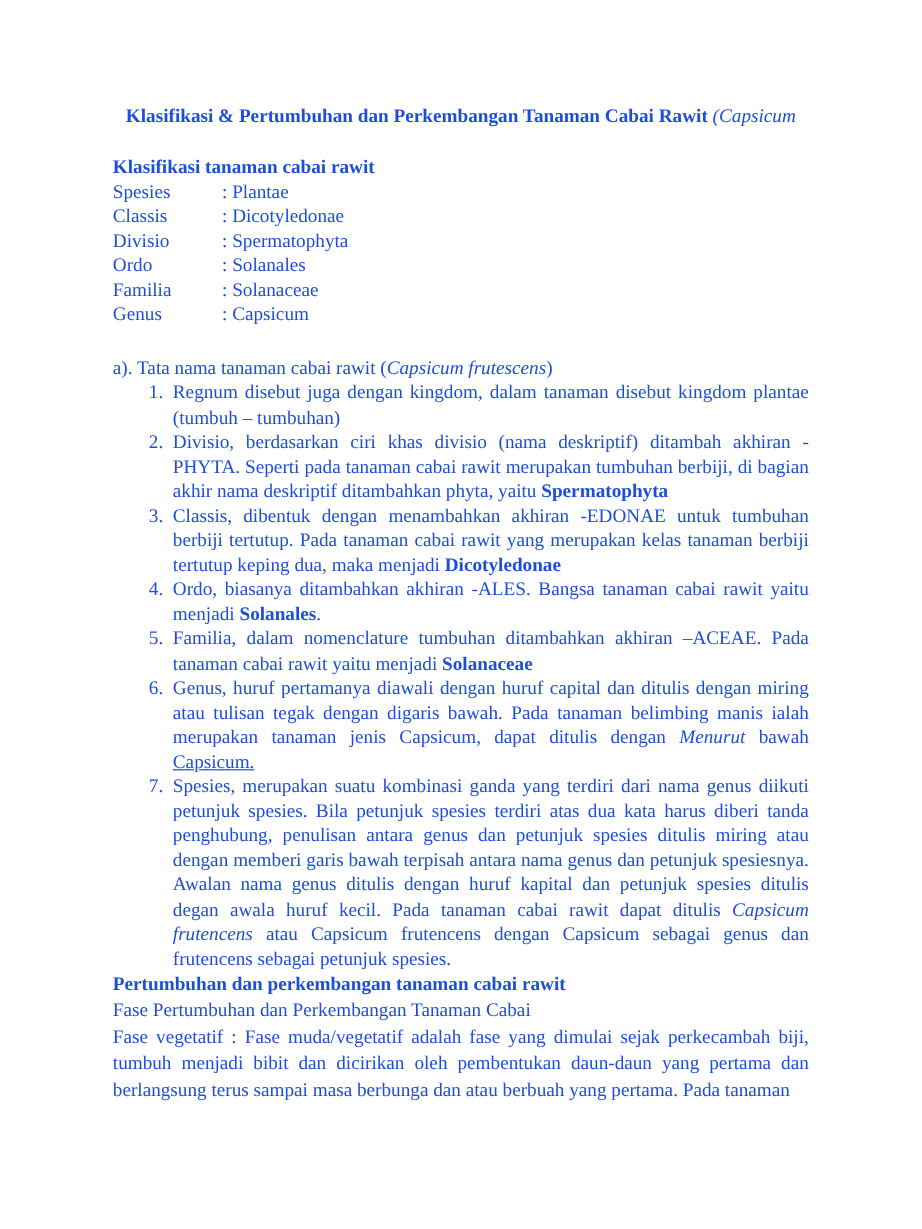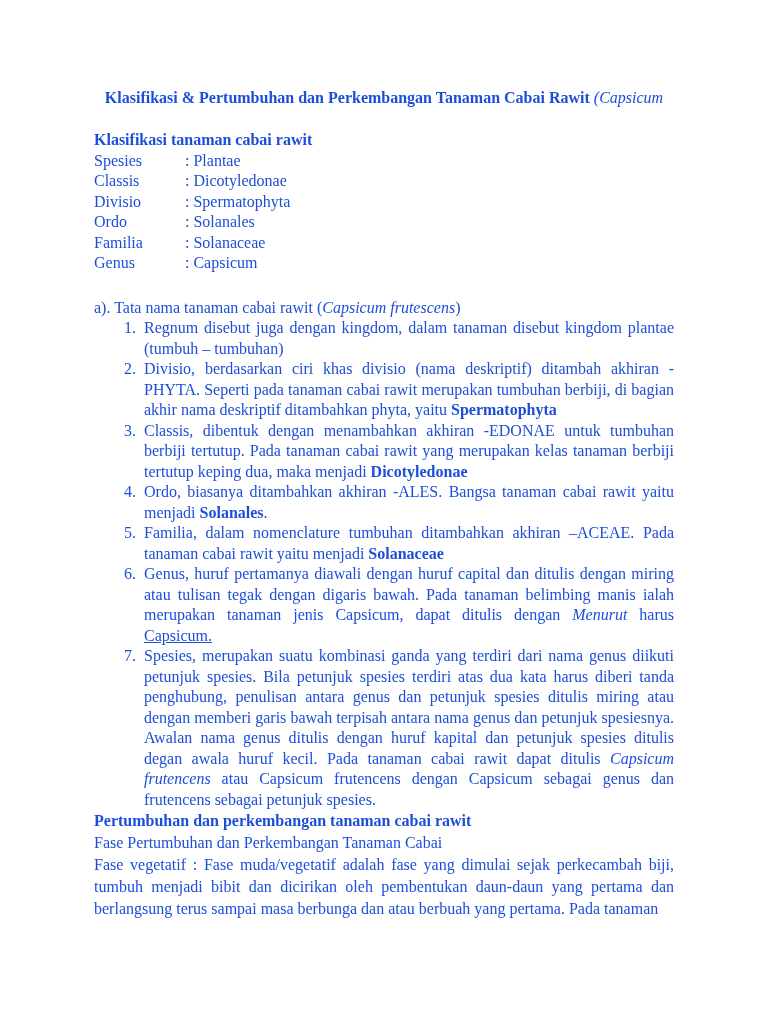--- a/index.html
+++ b/index.html
@@ -72,21 +72,21 @@
         <div class="litxt"><span>Ordo, biasanya ditambahkan akhiran  -ALES. Bangsa  tanaman cabai rawit yaitu menjadi </span><span class="b">Solanales</span><span>.</span></div>
       </div>
 
       <div class="li">
         <span class="num">5.</span>
         <div class="litxt"><span>Familia, dalam nomenclature tumbuhan ditambahkan akhiran –ACEAE. Pada tanaman cabai rawit yaitu menjadi </span><span class="b">Solanaceae</span></div>
       </div>
 
       <div class="li">
         <span class="num">6.</span>
-        <div class="litxt"><span>Genus, huruf pertamanya diawali dengan huruf capital dan ditulis dengan miring atau tulisan tegak dengan digaris bawah. Pada tanaman belimbing manis ialah merupakan tanaman jenis Capsicum, dapat ditulis dengan </span><span class="i">Menurut</span><span> harus </span><span class="u">Capsicum.</span></div>
+        <div class="litxt"><span>Genus, huruf pertamanya diawali dengan huruf capital dan ditulis dengan miring atau tulisan tegak dengan digaris bawah. Pada tanaman belimbing manis ialah merupakan tanaman jenis Capsicum, dapat ditulis dengan </span><span class="i">Menurut</span><span> bawah </span><span class="u">Capsicum.</span></div>
       </div>
 
       <div class="li">
         <span class="num">7.</span>
         <div class="litxt"><span>Spesies, merupakan suatu kombinasi ganda yang terdiri dari nama genus diikuti petunjuk spesies. Bila petunjuk spesies terdiri atas dua kata harus diberi tanda penghubung, penulisan antara genus dan petunjuk spesies ditulis miring atau dengan memberi garis bawah terpisah antara nama genus dan petunjuk spesiesnya. Awalan nama genus ditulis dengan huruf kapital dan petunjuk spesies ditulis degan awala huruf kecil.  Pada tanaman cabai rawit dapat ditulis </span><span class="i">Capsicum frutencens</span><span> atau Capsicum frutencens dengan Capsicum sebagai genus dan frutencens sebagai petunjuk spesies.</span></div>
       </div>
 
     </div>
   </div>
 

